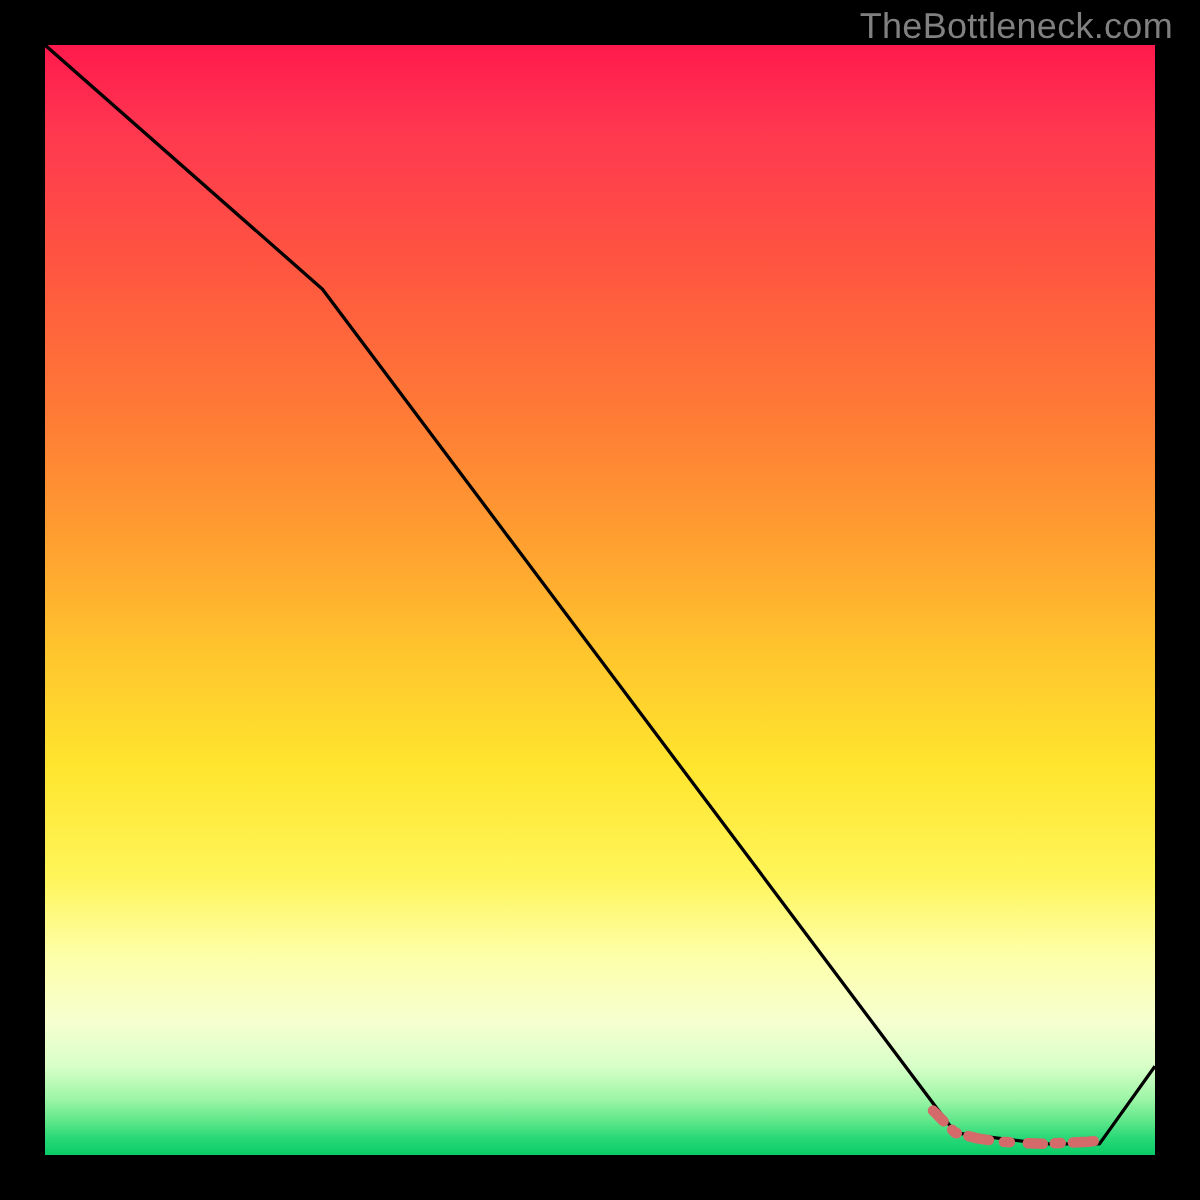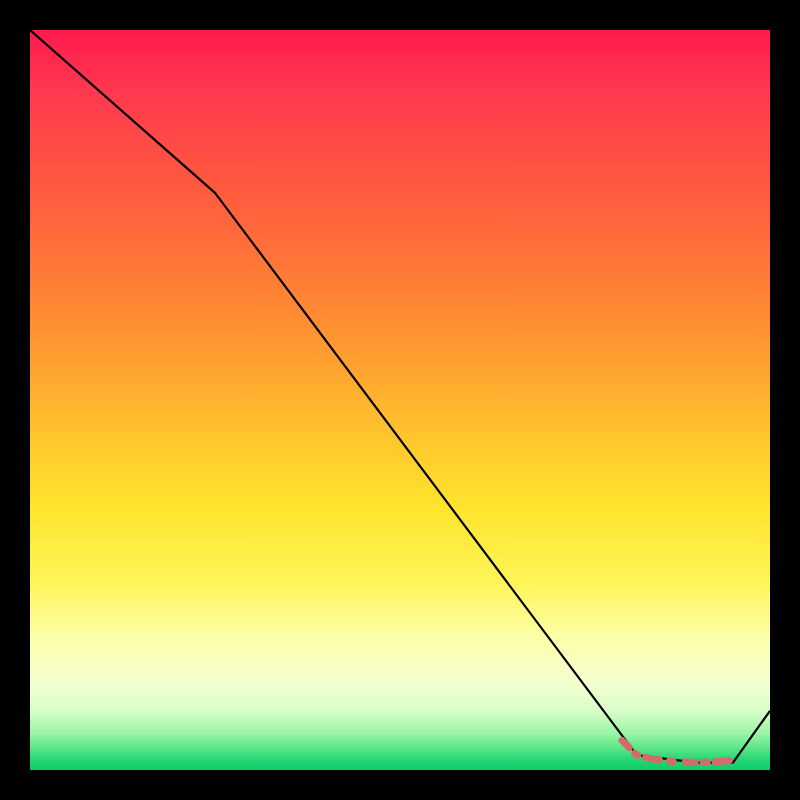--- a/index.html
+++ b/index.html
@@ -60,20 +60,21 @@
     width: 740px;
     height: 740px;
     z-index: 3;
   }
 </style>
 </head>
 <body>
 
 <div class="frame">
 
+  <div class="watermark">TheBottleneck.com</div>
 
   <div class="plot">
     <svg class="curve" viewBox="0 0 740 740" preserveAspectRatio="none">
       <polyline fill="none" stroke="#000000" stroke-width="2.2" stroke-linejoin="round" points="0.0,0.0 185.0,162.8 606.8,725.2 666.0,732.6 703.0,732.6 740.0,680.8"></polyline>
       <g>
           <polyline points="592.0,710.4 606.8,725.2 621.6,728.9 636.4,731.1 651.2,731.9 666.0,732.6 695.6,731.1 703.0,730.4" fill="none" stroke="#d46a6a" stroke-width="7" stroke-linecap="round" stroke-dasharray="10 8 4 8 14 10 4 12"></polyline>
         </g>
     </svg>
   </div>
 

